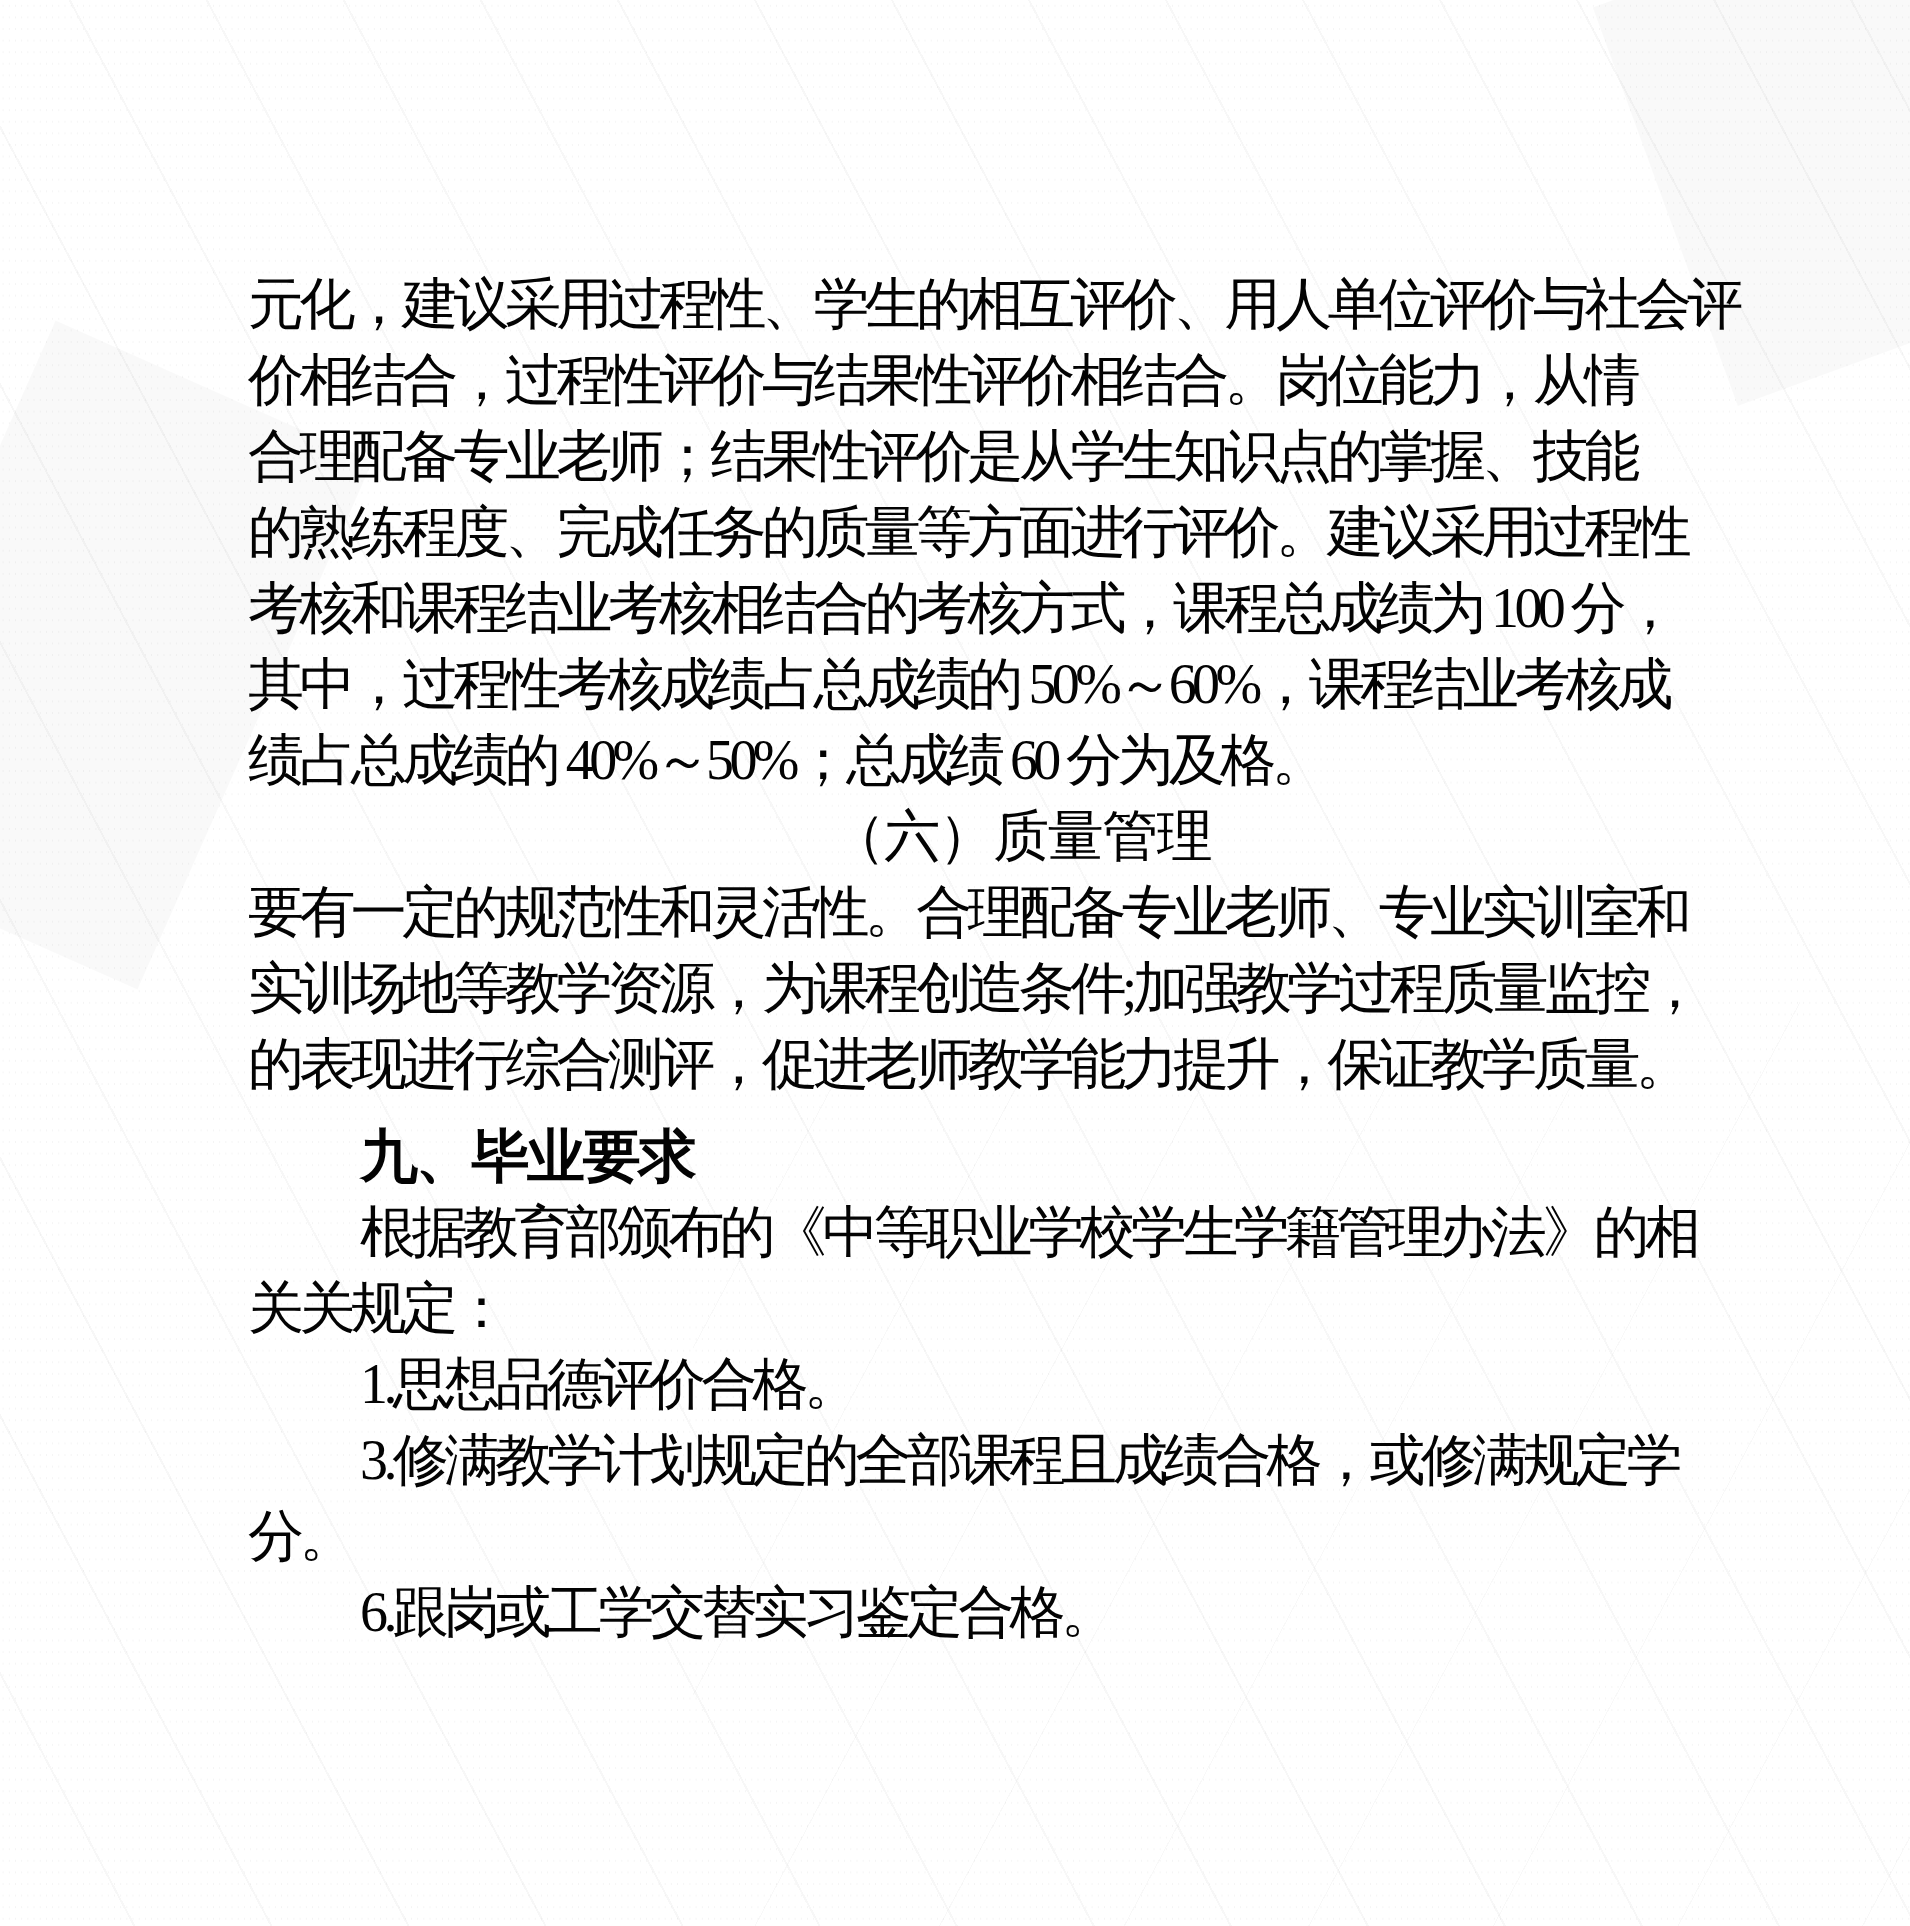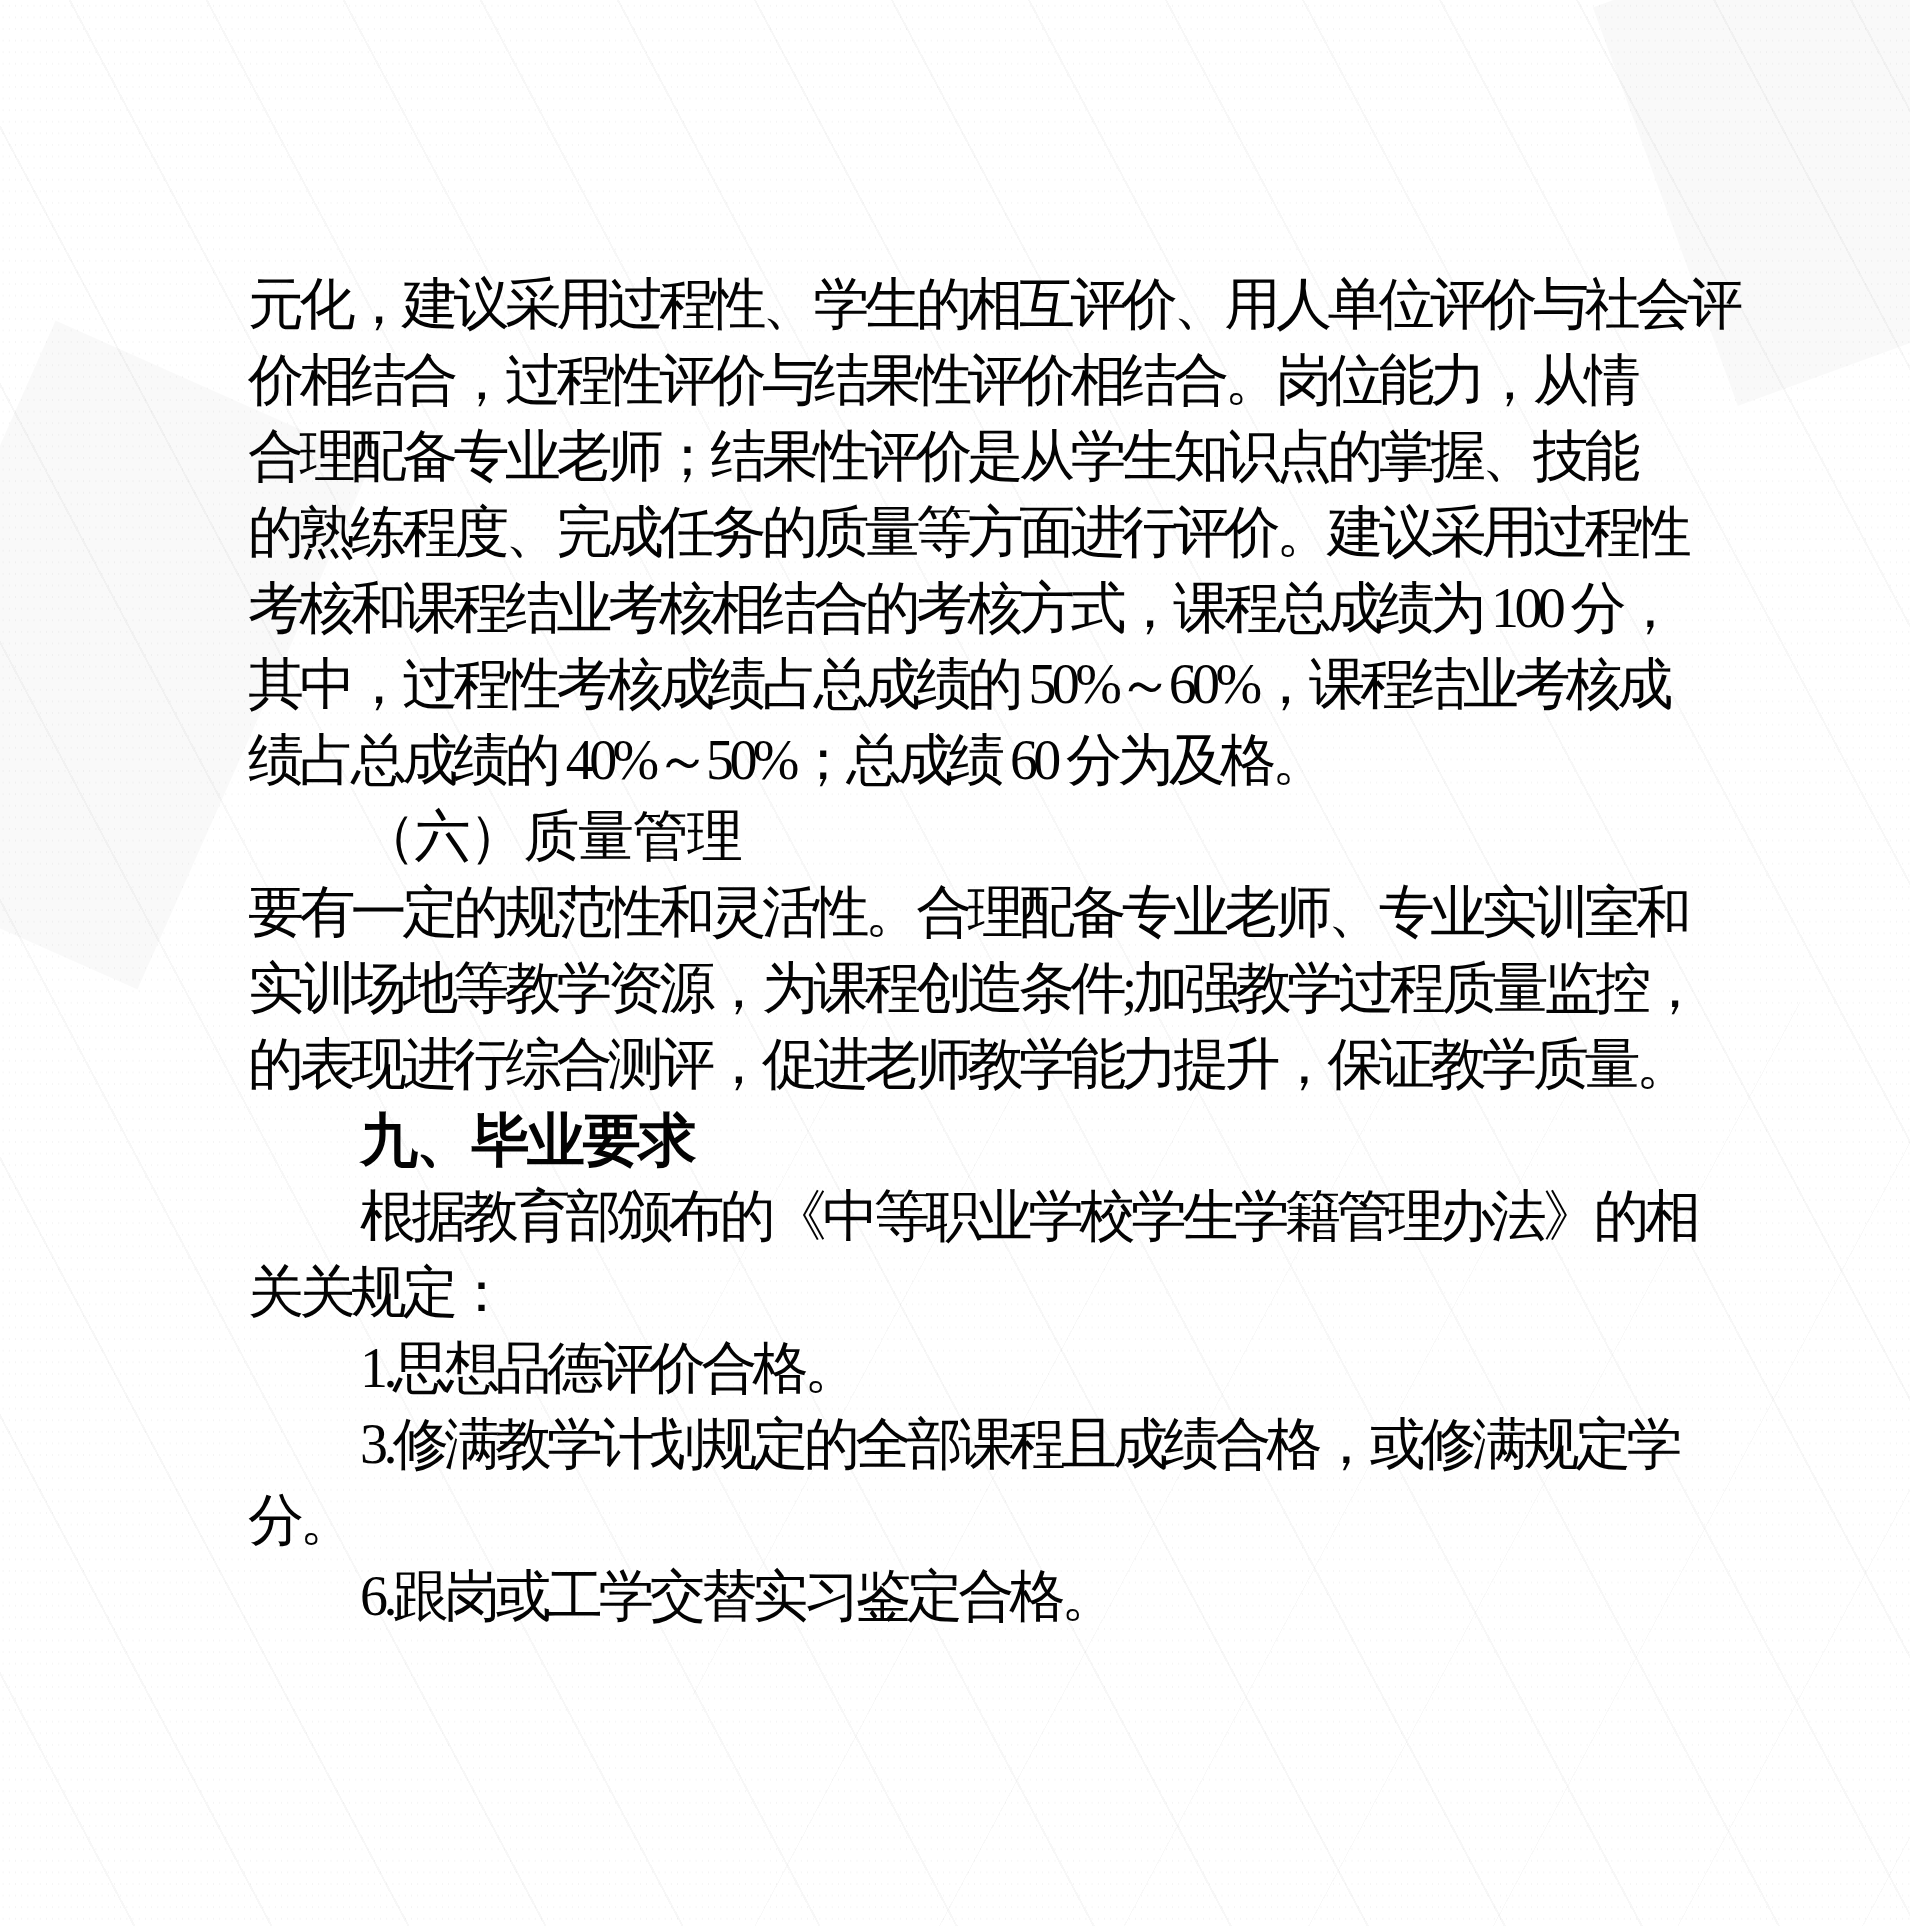--- a/index.html
+++ b/index.html
@@ -57,26 +57,27 @@
     font-family: "Liberation Serif", "DejaVu Serif", serif;
     font-size: 56px;
     letter-spacing: -4.6px;
   }
   .line {
     height: 76px;
     line-height: 76px;
     white-space: nowrap;
   }
   .indent { text-indent: 112px; }
-  .kai-heading { letter-spacing: -1.5px; }
+  .kai-heading { letter-spacing: -1.5px; text-align: center; }
   .bold-heading {
     font-family: "Liberation Sans", "DejaVu Sans", sans-serif;
     font-weight: 700;
     letter-spacing: -2.3px;
     font-size: 58px;
+    margin-top: 16px;
   }
 </style>
 </head>
 <body>
 
 <div class="scan-dots"></div>
 <div class="scan-diag-1"></div>
 <div class="scan-diag-2"></div>
 <div class="scan-smudge-a"></div>
 <div class="scan-smudge-b"></div>

